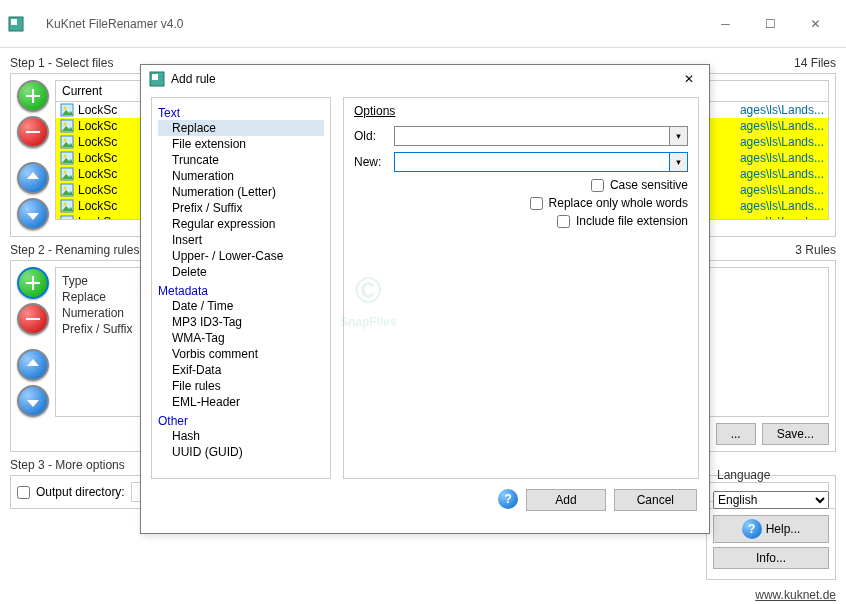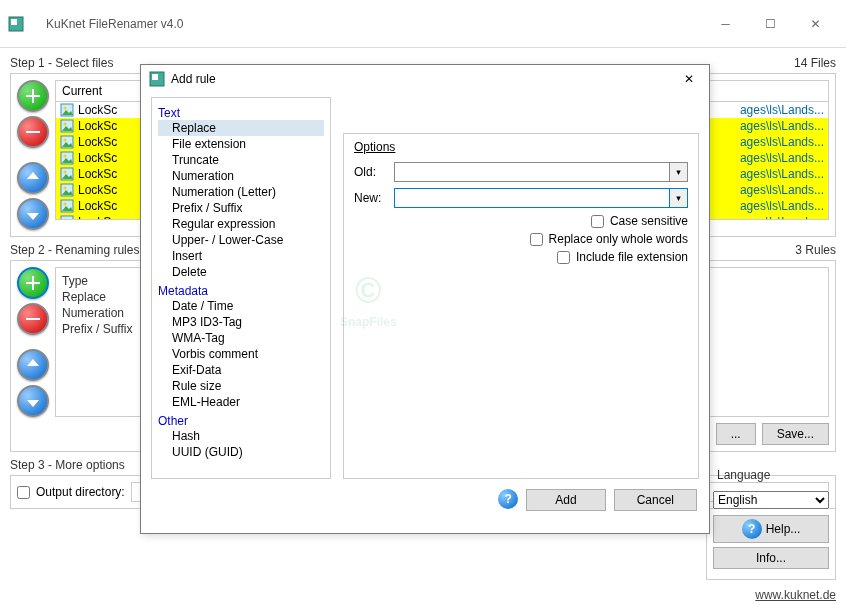--- a/index.html
+++ b/index.html
@@ -58,21 +58,21 @@
 .dialog-title { display: flex; align-items: center; padding: 6px 8px; }
 .dialog-title .ico { width: 16px; height: 16px; margin-right: 6px; }
 .dialog-title .txt { flex: 1; }
 .dialog-title .close { cursor: pointer; width: 24px; text-align: center; }
 .dialog-body { display: flex; padding: 4px 10px; gap: 12px; height: 390px; }
 .rule-pane { width: 180px; border: 1px solid #ccc; padding: 4px 6px; overflow: auto; }
 .rule-pane .head { text-decoration: underline; color: #333; margin-bottom: 3px; }
 .rule-pane .cat { color: #0000c8; margin-top: 4px; }
 .rule-pane .item { padding: 1px 2px 1px 14px; cursor: pointer; }
 .rule-pane .item.sel { background: #d8e6f2; }
-.opt-pane { flex: 1; border: 1px solid #ccc; padding: 6px 10px; margin-top: 36px; }
+.opt-pane { flex: 1; border: 1px solid #ccc; padding: 6px 10px; }
 .opt-pane .head { text-decoration: underline; margin-bottom: 8px; }
 .opt-row { display: flex; align-items: center; margin-bottom: 6px; }
 .opt-row label { width: 40px; }
 .opt-row .combo { flex: 1; display: flex; }
 .opt-row .combo input { flex: 1; border: 1px solid #888; padding: 2px 4px; }
 .opt-row .combo .dd { width: 18px; border: 1px solid #888; border-left: none; background: #efefef; display:flex; align-items:center; justify-content:center; cursor:pointer; font-size:9px; }
 .opt-row .combo.focus input, .opt-row .combo.focus .dd { border-color: #0078d7; }
 .opt-chk { display: flex; align-items: center; gap: 6px; margin: 4px 0 4px 48px; justify-content: flex-end; }
 .dialog-footer { display: flex; justify-content: flex-end; gap: 8px; padding: 6px 12px; }
 .help-icon { width: 20px; height: 20px; border-radius: 50%; background: radial-gradient(circle at 30% 30%, #8cf, #06c); color: #fff; display: flex; align-items: center; justify-content: center; font-weight: bold; }
@@ -293,32 +293,32 @@
     <div class="rule-pane">
       <div class="cat">Text</div>
       <div id="cat-text">
           <div class="item sel">Replace</div>
           <div class="item">File extension</div>
           <div class="item">Truncate</div>
           <div class="item">Numeration</div>
           <div class="item">Numeration (Letter)</div>
           <div class="item">Prefix / Suffix</div>
           <div class="item">Regular expression</div>
+          <div class="item">Insert</div>
           <div class="item">Upper- / Lower-Case</div>
-          <div class="item">Insert</div>
           <div class="item">Delete</div>
         </div>
       <div class="cat">Metadata</div>
       <div id="cat-meta">
           <div class="item">Date / Time</div>
           <div class="item">MP3 ID3-Tag</div>
           <div class="item">WMA-Tag</div>
           <div class="item">Vorbis comment</div>
           <div class="item">Exif-Data</div>
-          <div class="item">Rule size</div>
+          <div class="item">File rules</div>
           <div class="item">EML-Header</div>
         </div>
       <div class="cat">Other</div>
       <div id="cat-other">
           <div class="item">Hash</div>
           <div class="item">UUID (GUID)</div>
         </div>
     </div>
     <div class="opt-pane">
       <div class="head">Options</div>

